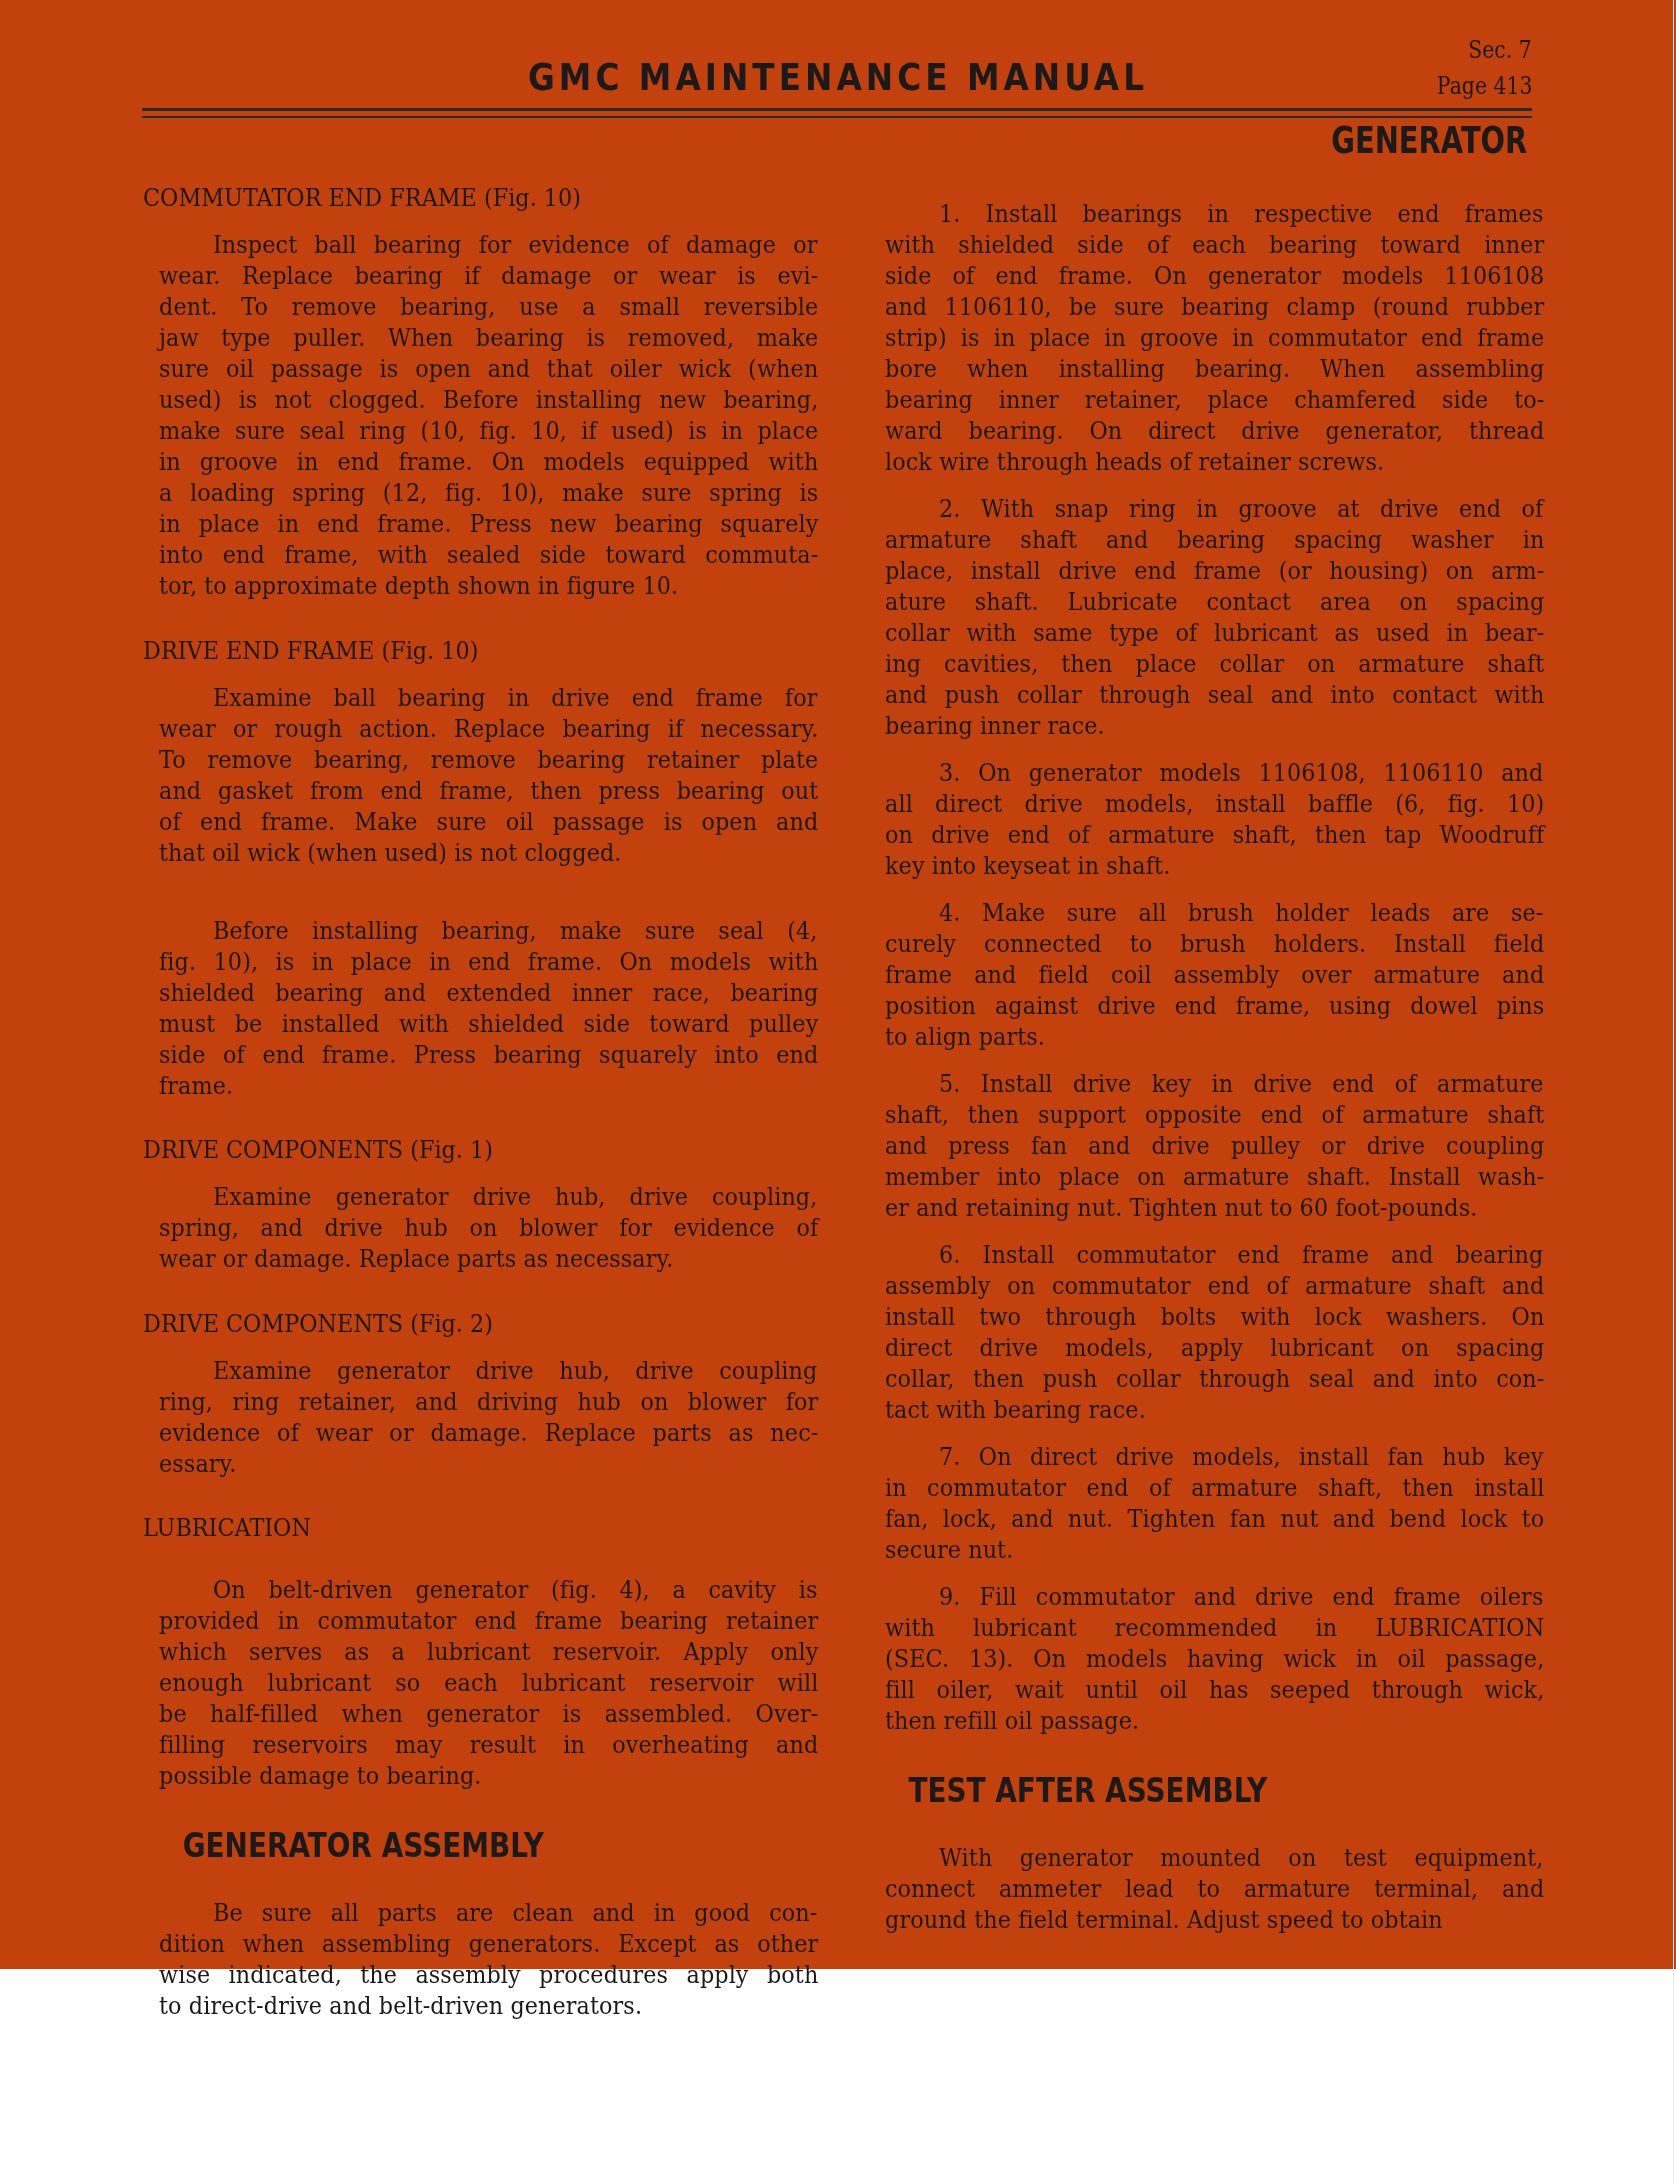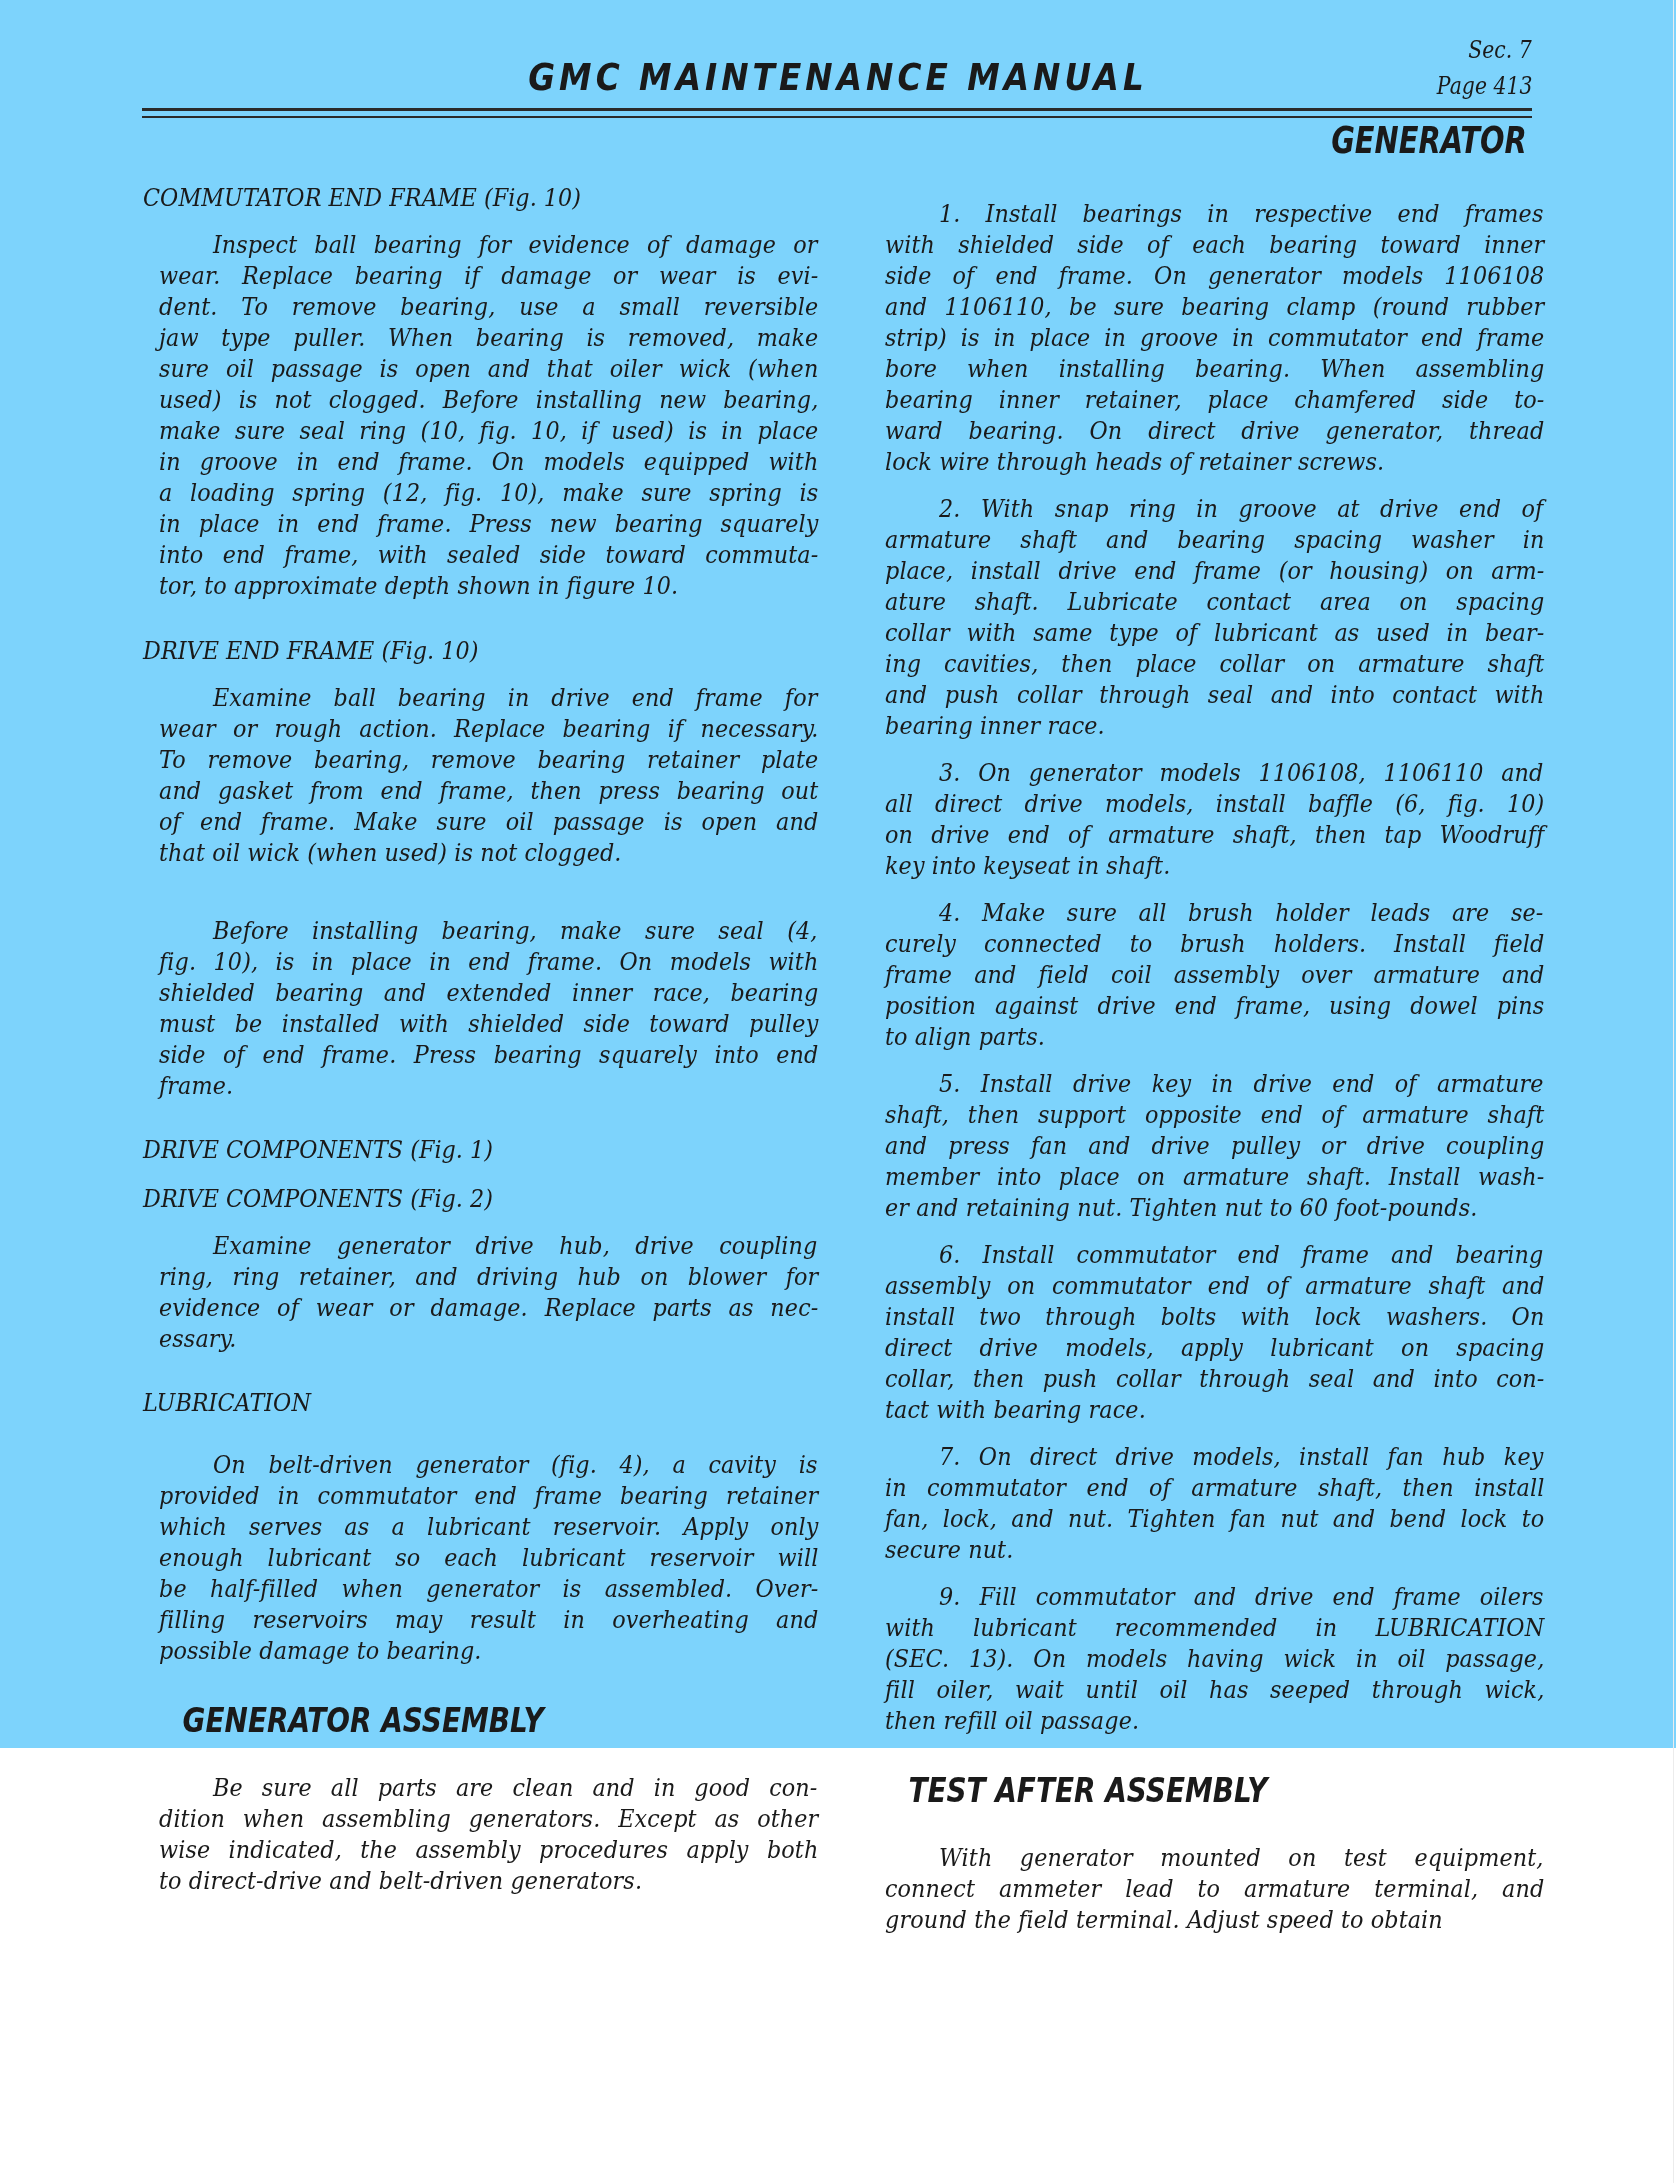--- a/index.html
+++ b/index.html
@@ -1,17 +1,17 @@
 <!DOCTYPE html>
 <html style="font-size:10.8px"><head>
 <meta charset="utf-8">
 <style>
   html, body { margin: 0; padding: 0; background: #ffffff; }
   body { width: 1677px; height: 2183px; position: relative; overflow: hidden; color: #1a1a1a; }
-  .page { position: absolute; left: 0; top: 0; width: 1677px; height: 1748px; background: #7dd3fc; font-style: italic; }
+  .page { position: absolute; left: 0; top: 0; width: 1677px; height: 1969px; background: #c2410c; }
   .scan-edge { position: absolute; right: 2.7px; top: 0; width: 1.4px; height: 2183px; background: #ececec; }
 
   
   .hdr-title { position: absolute; left: 473px; top: 58px; width: 730px; text-align: center;
     font-family: "DejaVu Sans", sans-serif; font-weight: bold; font-size: 38px; letter-spacing: 4.7px;
     transform: scaleX(0.86); transform-origin: center; line-height: 1; }
   .hdr-sec { position: absolute; right: 145px; top: 38px; text-align: right;
     font-family: "DejaVu Serif", serif; font-size: 24px; line-height: 1; transform: scaleX(0.85); transform-origin: right; }
   .hdr-page { position: absolute; right: 145px; top: 74px; text-align: right;
     font-family: "DejaVu Serif", serif; font-size: 24px; line-height: 1; transform: scaleX(0.85); transform-origin: right; }
@@ -84,20 +84,25 @@
       <div class="para">
         <div class="line indent">Before installing bearing, make sure seal (4,</div>
         <div class="line">fig. 10), is in place in end frame. On models with</div>
         <div class="line">shielded bearing and extended inner race, bearing</div>
         <div class="line">must be installed with shielded side toward pulley</div>
         <div class="line">side of end frame. Press bearing squarely into end</div>
         <div class="line last">frame.</div>
       </div>
       <div class="gap-md"></div>
       <div class="subhead">DRIVE COMPONENTS (Fig. 1)</div>
+      <div class="para">
+        <div class="line indent">Examine generator drive hub, drive coupling,</div>
+        <div class="line">spring, and drive hub on blower for evidence of</div>
+        <div class="line last">wear or damage. Replace parts as necessary.</div>
+      </div>
       <div class="gap-md"></div>
       <div class="subhead">DRIVE COMPONENTS (Fig. 2)</div>
       <div class="para">
         <div class="line indent">Examine generator drive hub, drive coupling</div>
         <div class="line">ring, ring retainer, and driving hub on blower for</div>
         <div class="line">evidence of wear or damage. Replace parts as nec-</div>
         <div class="line last">essary.</div>
       </div>
       <div class="gap-md"></div>
       <div class="subhead">LUBRICATION</div>

